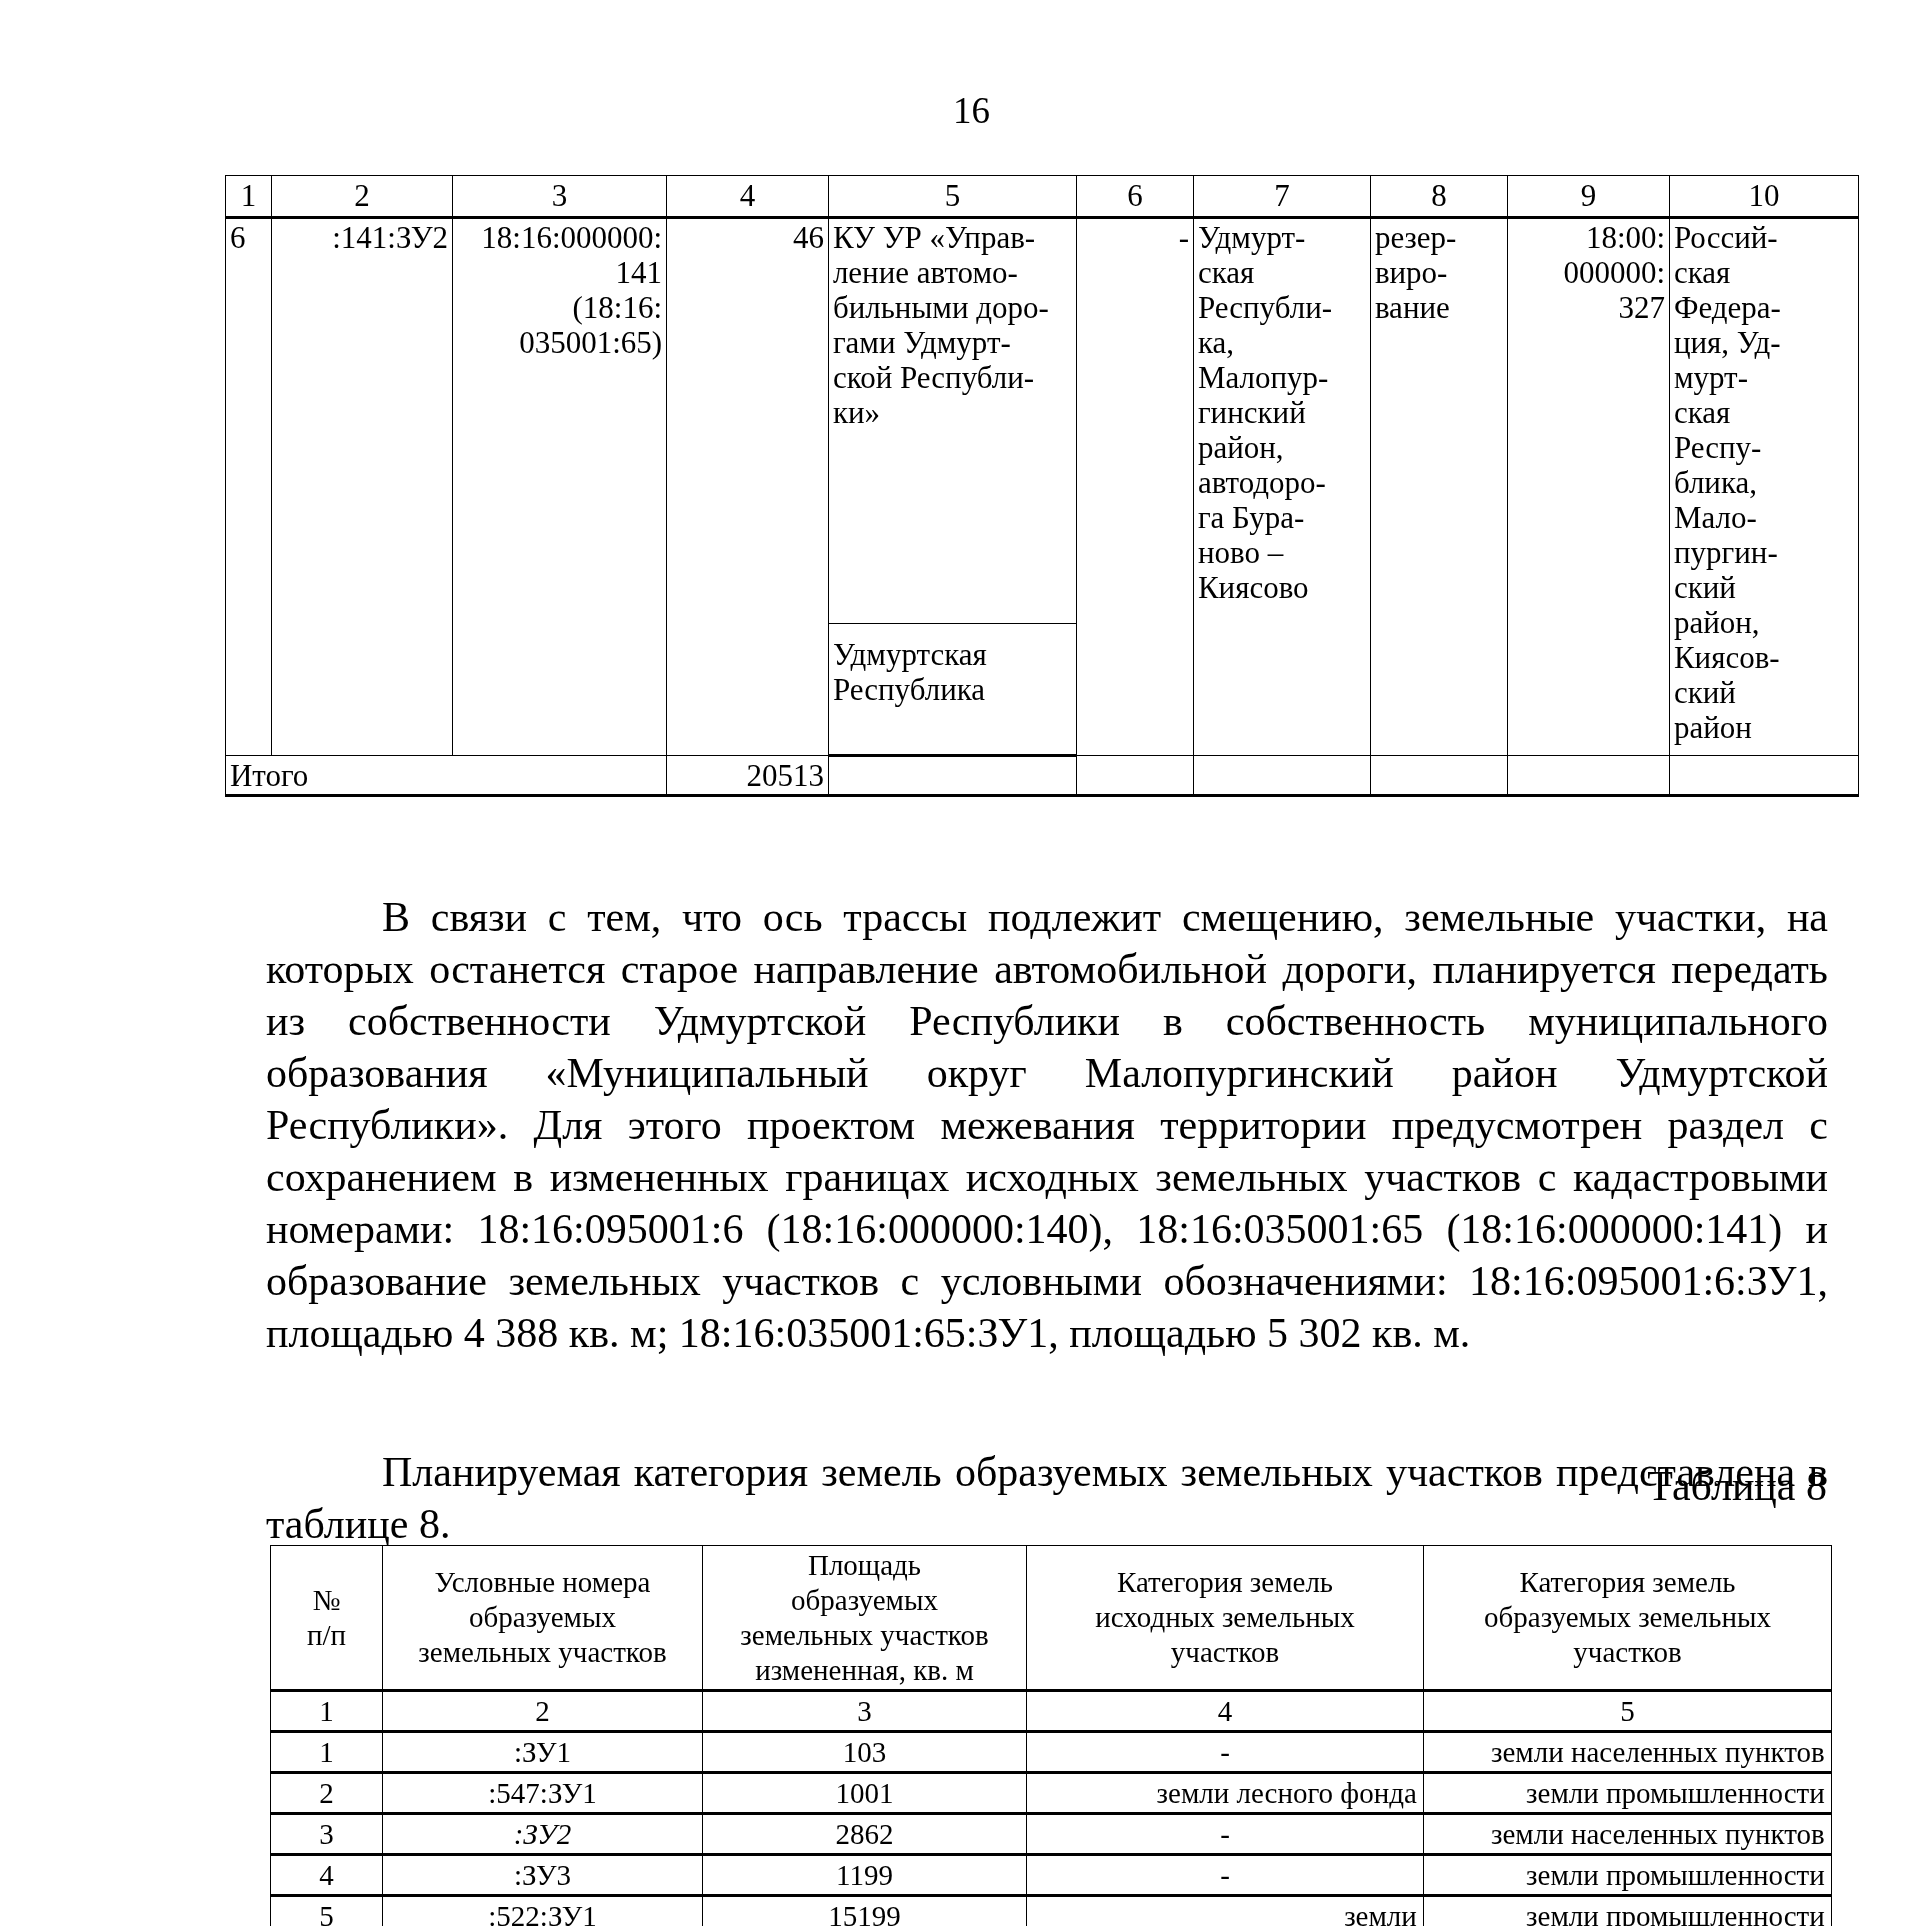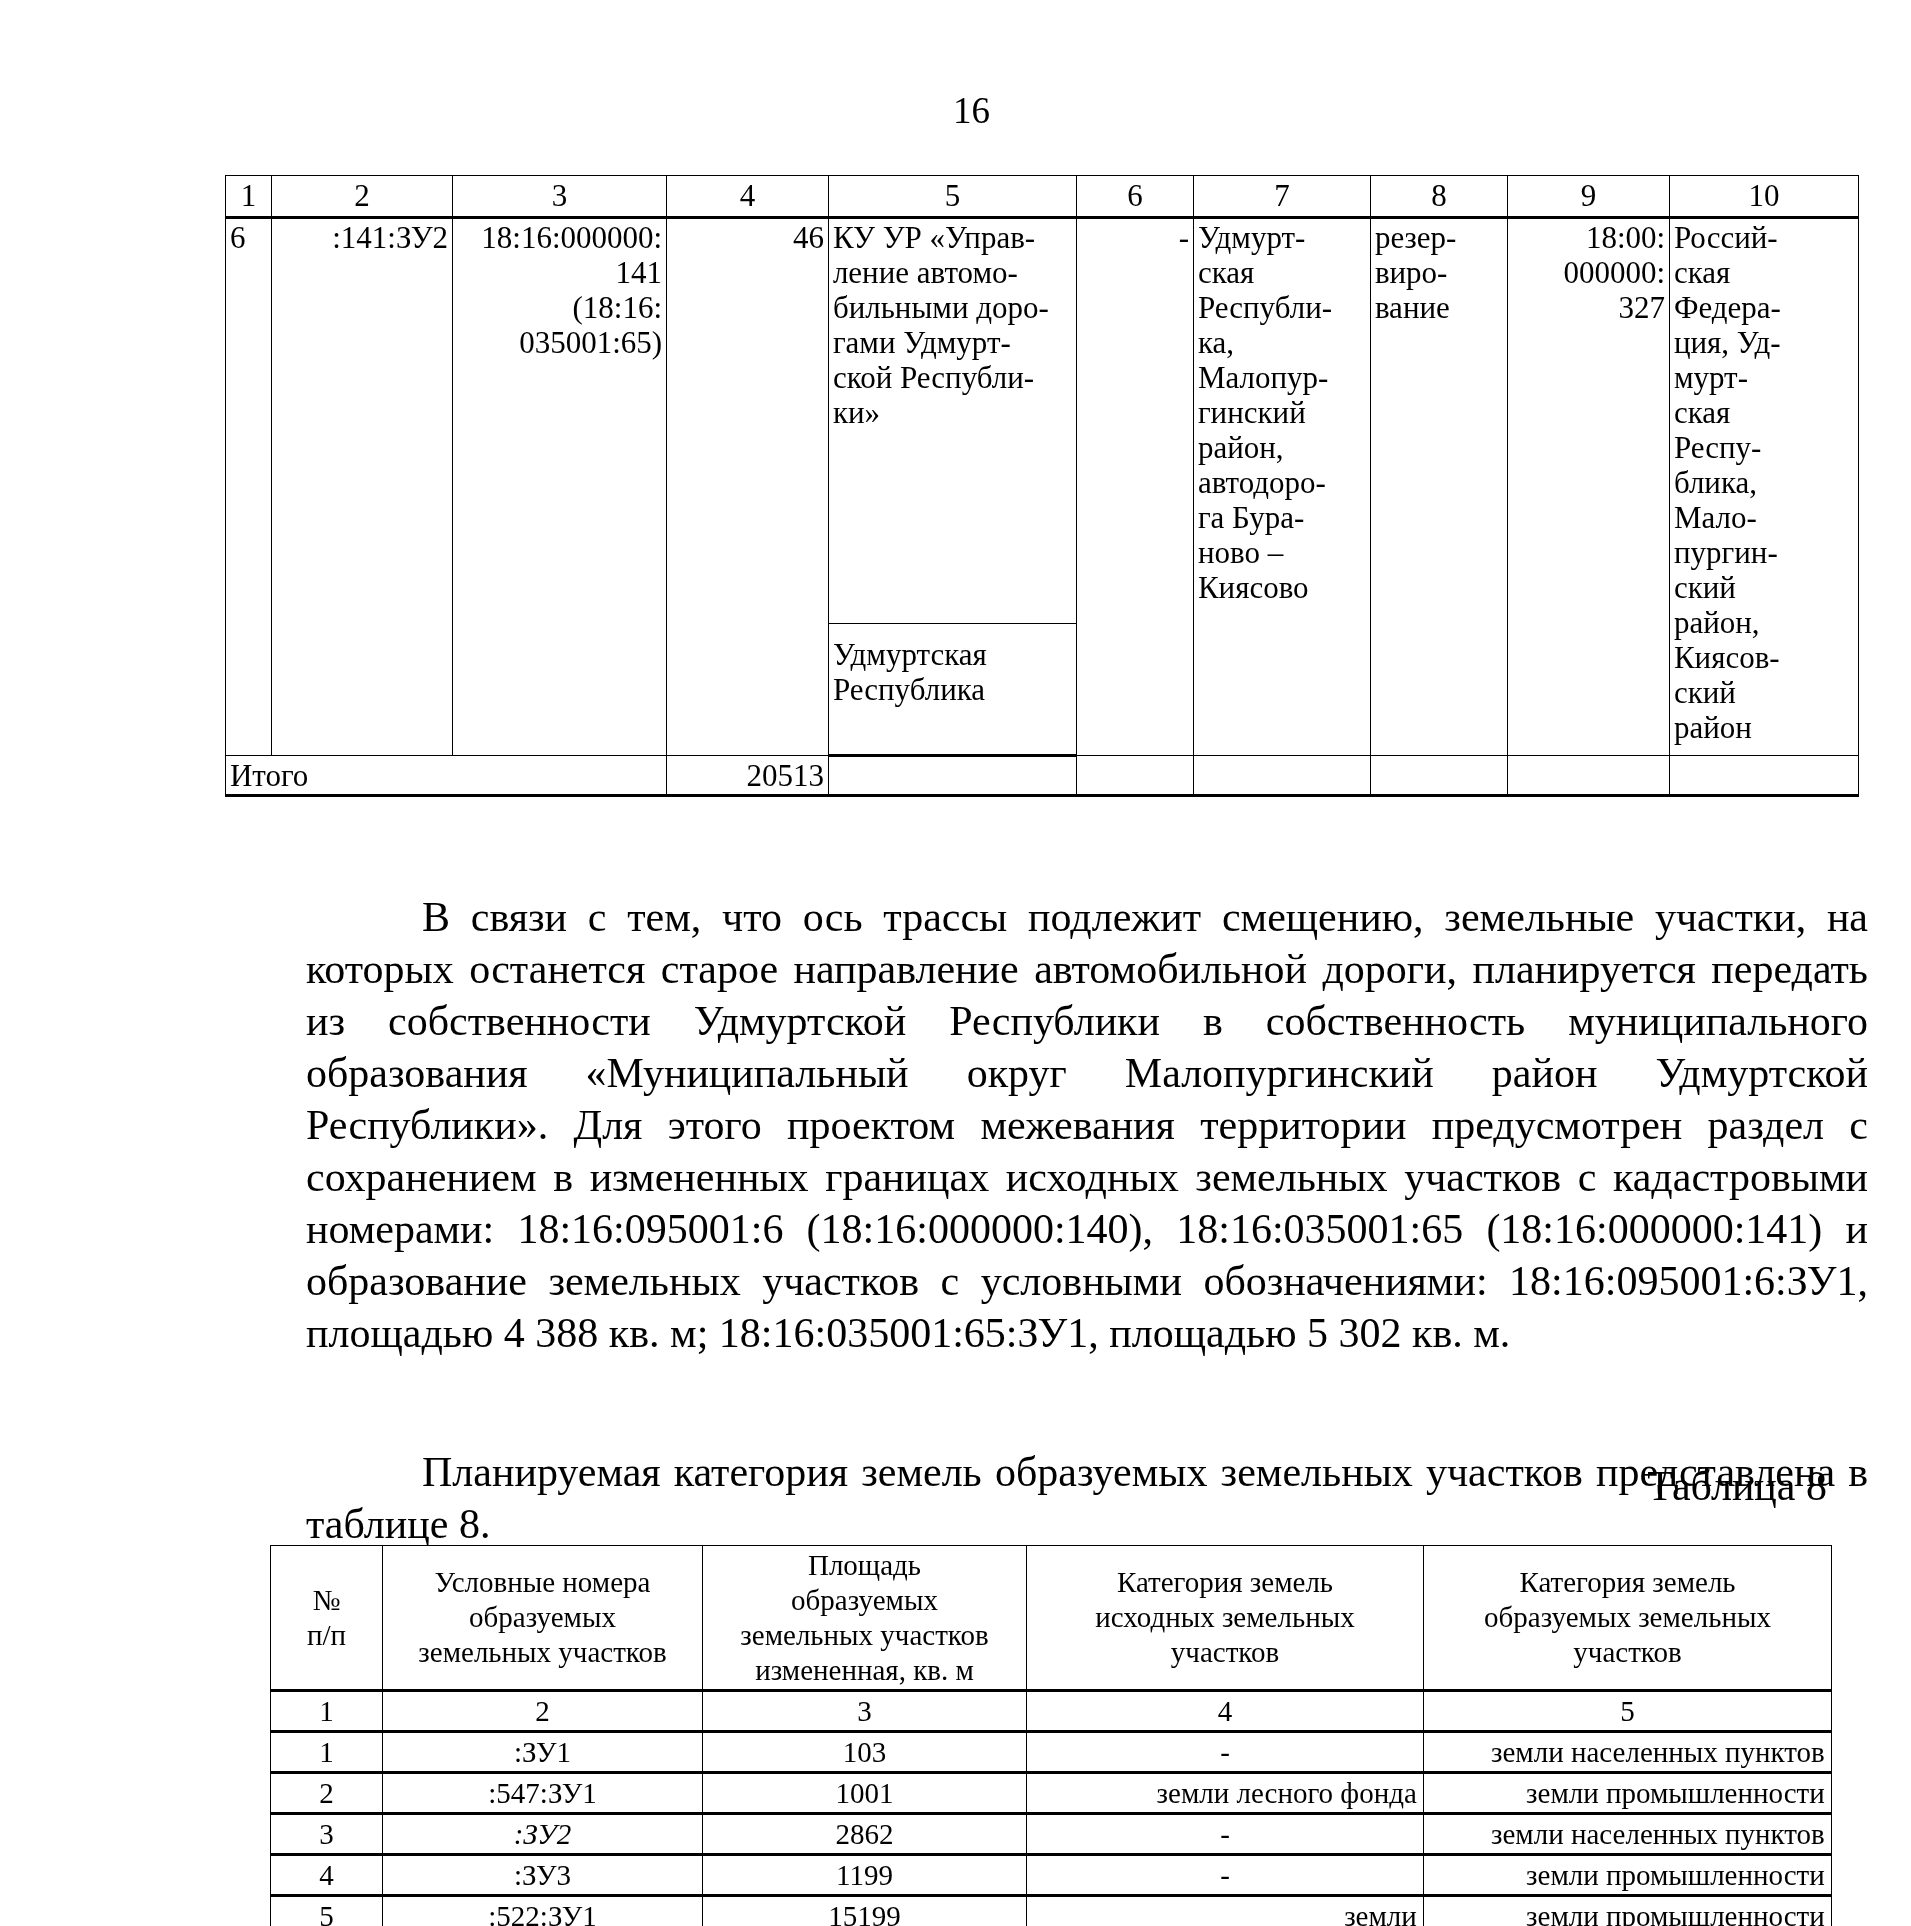--- a/index.html
+++ b/index.html
@@ -16,21 +16,21 @@
   .t1 .hdr td { text-align: center; padding: 2.3px 1.5px; line-height: 35px; }
   .t1 .c { text-align: right; }
   .t1 .l { text-align: left; }
   .t1 .sub-owner { height: 116px; }
 
   
   .para { position: absolute; left: 266px; width: 1562px; font-size: 42px; line-height: 52px;
           text-align: justify; }
   .para1 { top: 849px; }
   .para2 { top: 1404px; }
-  .indent { text-indent: 116px; margin-left: 40px; }
+  .indent { text-indent: 116px; }
   .table-caption { position: absolute; top: 1462px; right: 84px; font-size: 42px; }
 
   
   .t8 { position: absolute; left: 270px; top: 1545px; width: 1560px; border-collapse: collapse;
         table-layout: fixed; font-size: 29px; line-height: 35px; }
   .t8 td, .t8 th { border: 1.5px solid #000; padding: 1.5px 6.2px; vertical-align: top; font-weight: normal; }
   .t8 th { text-align: center; vertical-align: middle; height: 135px; }
   .t8 .numrow td { text-align: center; border-top-width: 3.9px; border-bottom-width: 3.1px; }
   .t8 .data td { border-bottom-width: 3.1px; }
   .t8 .c { text-align: center; }

